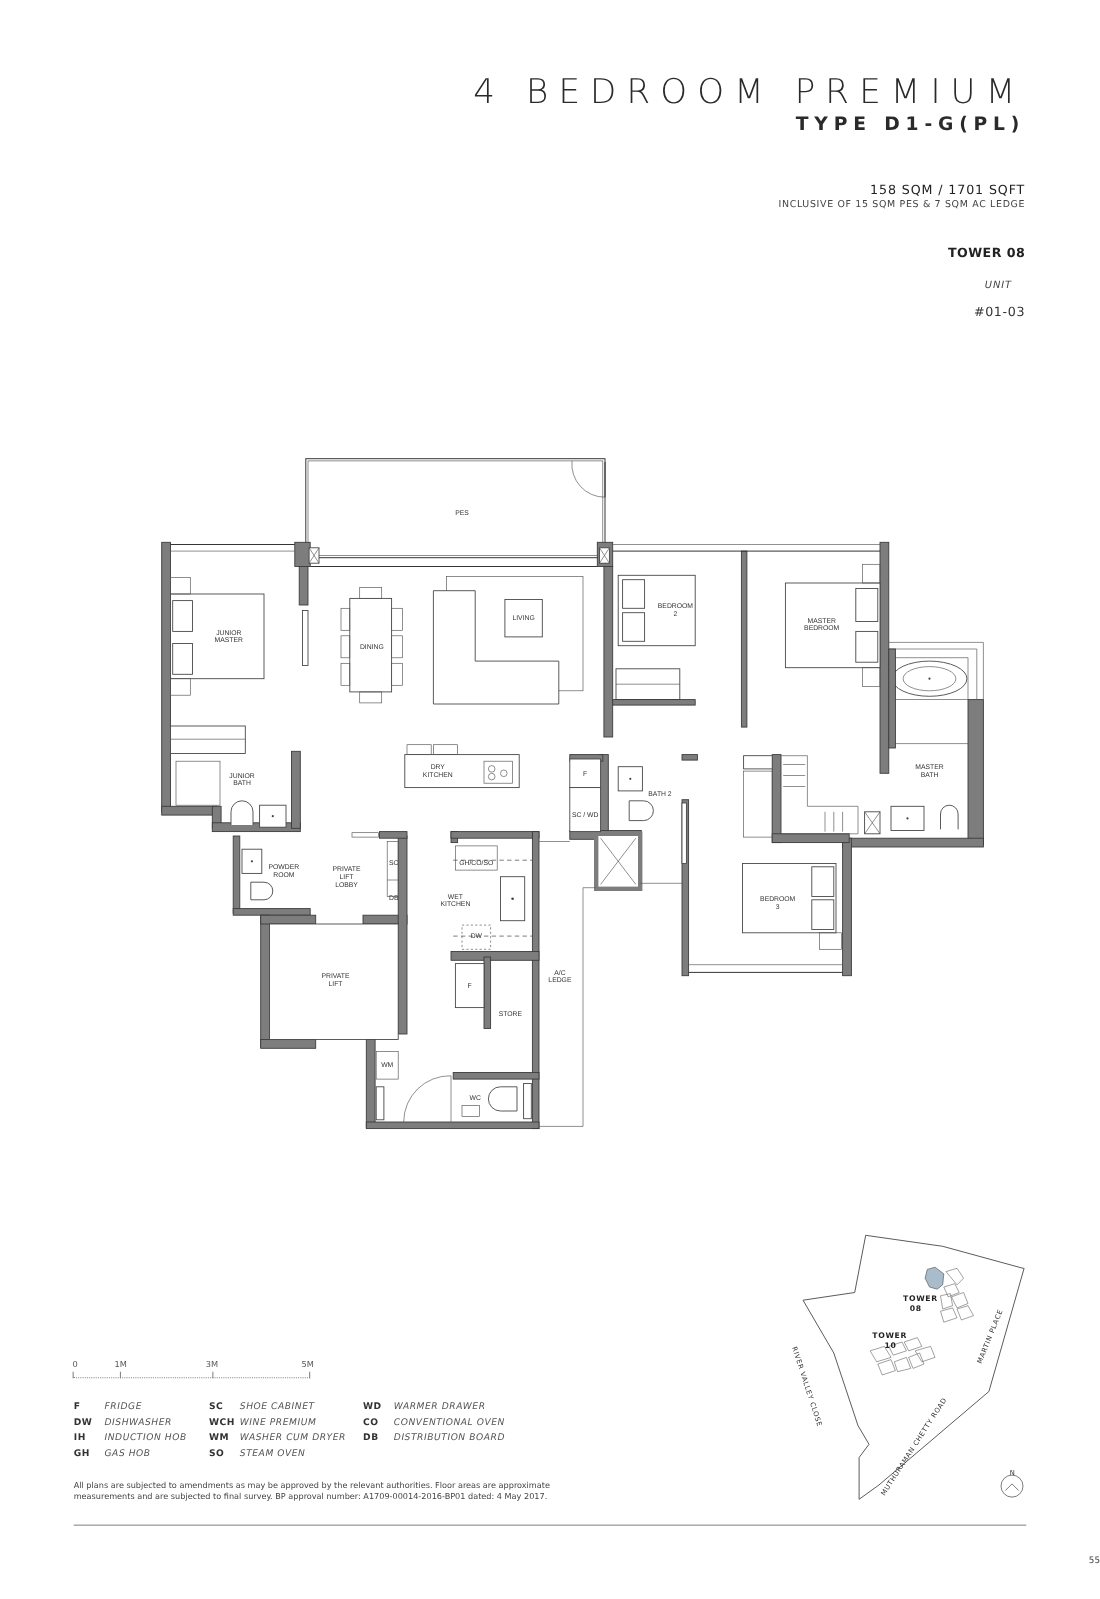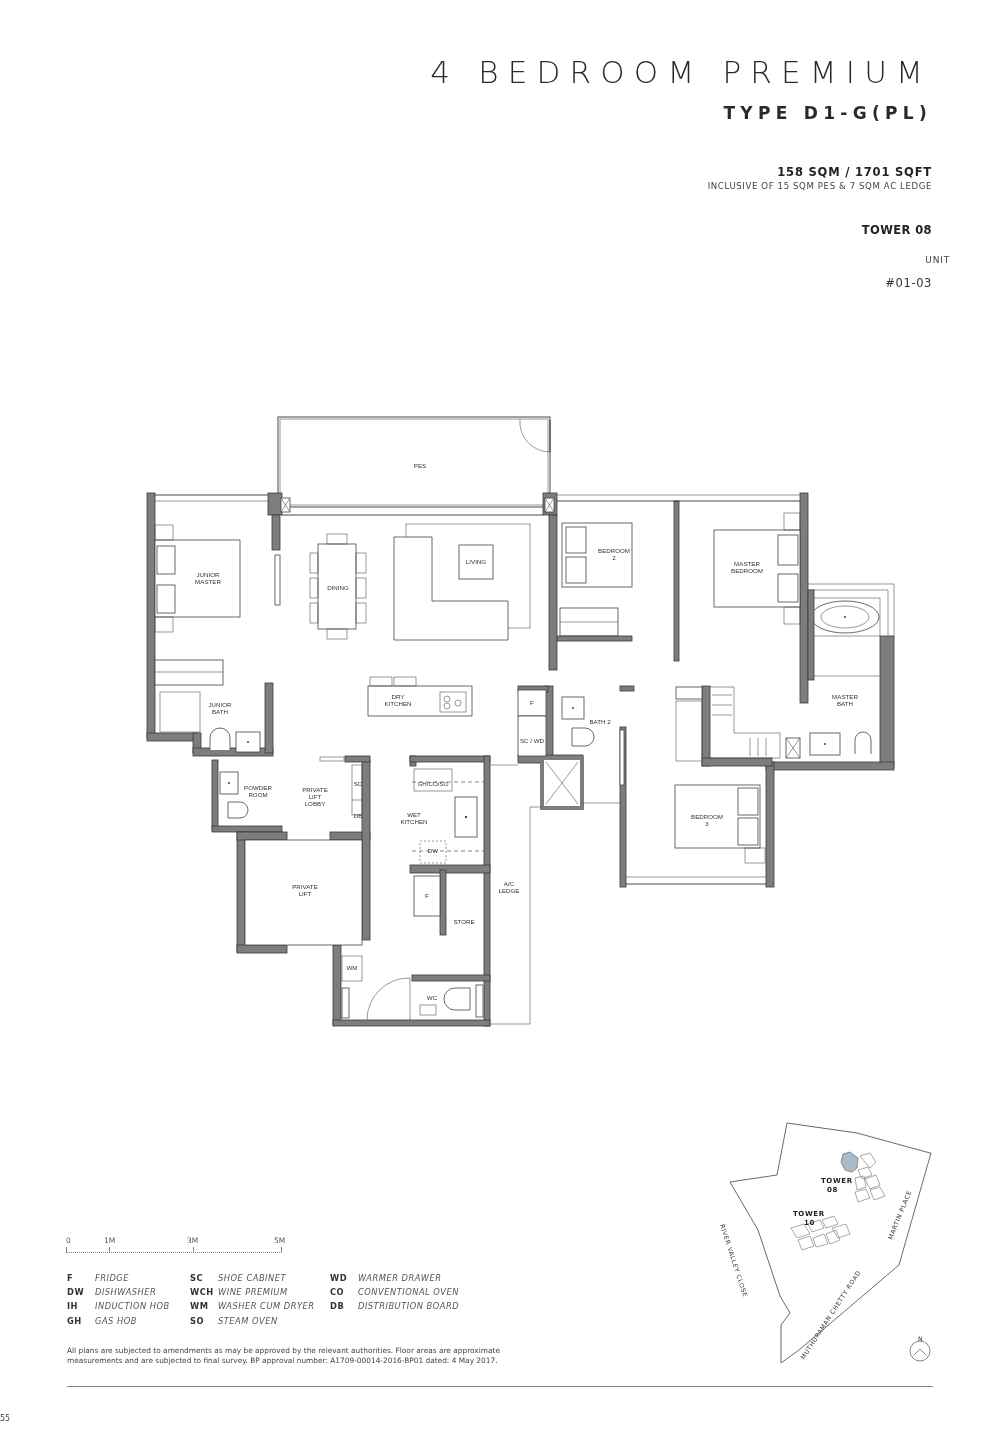--- a/index.html
+++ b/index.html
@@ -1,48 +1,48 @@
 <!DOCTYPE html>
 <html><head>
 <meta charset="utf-8">
 <style>
   html, body { margin: 0; padding: 0; background: #ffffff; }
   body { width: 1000px; height: 1454px; position: relative; overflow: hidden;
          font-family: "DejaVu Sans", sans-serif; color: #222; }
-  .title { position: absolute; right: 68px; top: 54px; font-size: 31px; letter-spacing: 9.2px;
+  .title { position: absolute; right: 68px; top: 66px; font-size: 31px; letter-spacing: 9.2px;
            font-weight: 300; color: #2a2a2a; text-align: center; white-space: nowrap; }
   .subtitle { position: absolute; right: 68px; top: 103px; font-size: 17px; letter-spacing: 5.3px;
               font-weight: bold; color: #2a2a2a; white-space: nowrap; }
-  .area { position: absolute; right: 68px; top: 165px; font-size: 11.5px; font-weight: bold;
+  .area { position: absolute; right: 68px; top: 165px; font-size: 11.5px; font-weight: normal;
           letter-spacing: 0.8px; white-space: nowrap; }
   .area-note { position: absolute; right: 68px; top: 181px; font-size: 8.6px; letter-spacing: 0.6px;
                color: #444; white-space: nowrap; }
   .tower { position: absolute; right: 68px; top: 223px; font-size: 11.5px; font-weight: bold;
            letter-spacing: 0.4px; white-space: nowrap; }
-  .unit-label { position: absolute; right: 50px; top: 255px; font-size: 9px; letter-spacing: 0.8px; color: #444; }
+  .unit-label { position: absolute; right: 80px; top: 255px; font-size: 9px; letter-spacing: 0.8px; color: #444; font-style: italic; }
   .unit-no { position: absolute; right: 68px; top: 276px; font-size: 11.5px; letter-spacing: 0.6px; color: #333; margin-left: 40px; }
 
   .plan { position: absolute; left: 0; top: 0; }
   .room-label { font-family: "Liberation Sans", sans-serif; font-size: 6.2px; fill: #333; text-anchor: middle; }
 
   .scale { position: absolute; left: 66px; top: 1236px; width: 230px; height: 22px; }
   .scale .tick-lbl { position: absolute; top: 0; font-size: 7.5px; color: #555; }
   .scale .bar { position: absolute; left: 0; top: 16px; width: 216px; height: 0; border-top: 1px dotted #888; }
   .scale .tick { position: absolute; top: 11px; height: 6px; border-left: 1px solid #888; }
 
   .legend { position: absolute; left: 67px; top: 1273px; font-size: 8.3px; letter-spacing: 0.5px; }
   .legend-col { position: absolute; top: 0; }
   .legend-row { height: 14.2px; white-space: nowrap; display: flex; }
   .legend-row .abbr { font-weight: bold; color: #333; display: inline-block; }
   .legend-row .desc { color: #555; font-style: italic; }
 
   .disclaimer { position: absolute; left: 67px; top: 1346px; width: 450px; font-size: 7.4px; line-height: 10px; color: #444; }
 
   .footer-rule { position: absolute; left: 67px; top: 1386px; width: 866px; border-top: 1px solid #8a8a8a; }
-  .page-no { position: absolute; left: 0; width: 1000px; top: 1414px; text-align: left; font-size: 8px; color: #444; }
+  .page-no { position: absolute; left: 0; width: 1000px; top: 1414px; text-align: right; font-size: 8px; color: #444; }
 
   .keyplan { position: absolute; left: 700px; top: 1110px; width: 260px; height: 270px; }
   .kp-text { font-family: "DejaVu Sans", sans-serif; font-size: 6.2px; fill: #333; letter-spacing: 0.6px; }
   .kp-tower { font-family: "DejaVu Sans", sans-serif; font-size: 7px; font-weight: bold; fill: #222; letter-spacing: 0.6px; }
 </style>
 </head>
 <body>
 
 <div class="title">4 BEDROOM PREMIUM</div>
 <div class="subtitle">TYPE D1-G(PL)</div>

